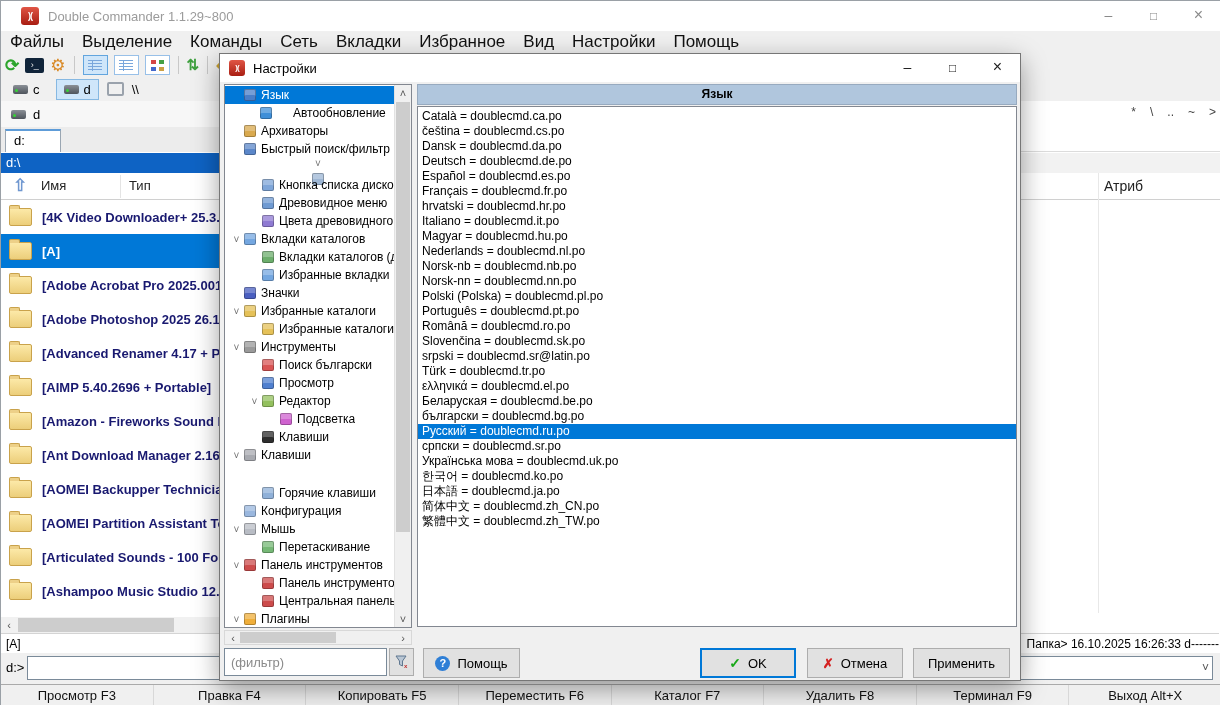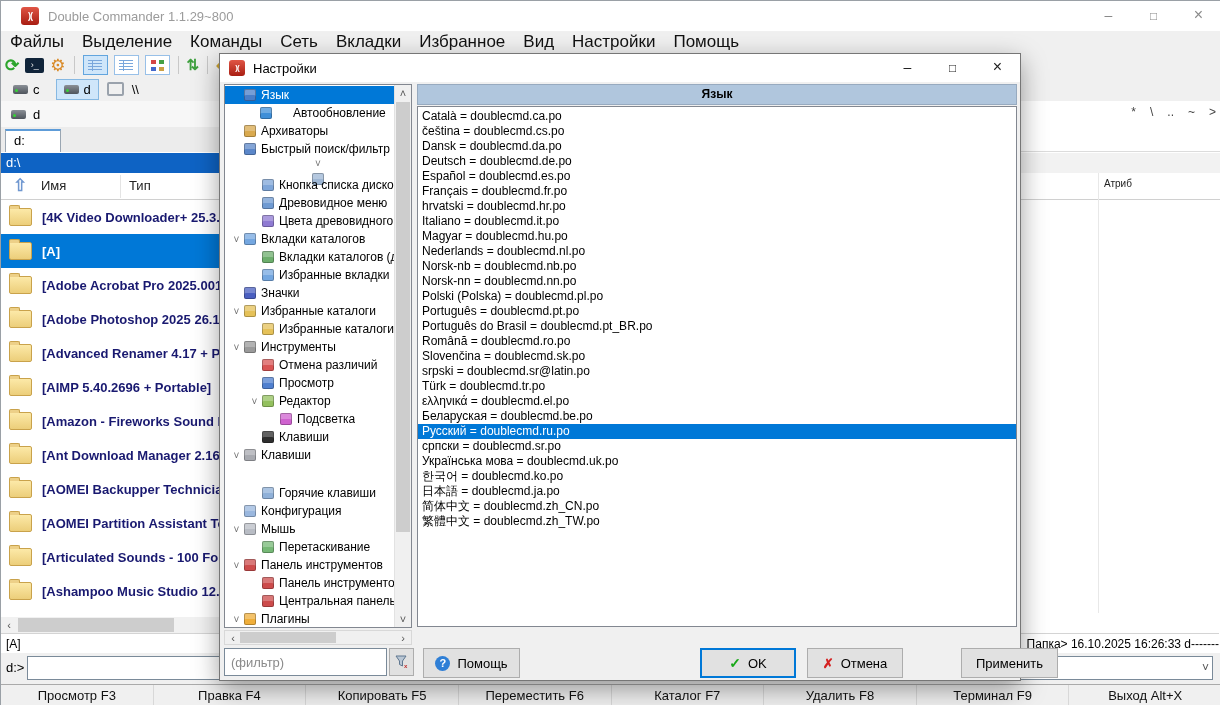--- a/index.html
+++ b/index.html
@@ -67,21 +67,21 @@
   .sb-arrow.l::before{content:"‹";} .sb-arrow.r::before{content:"›";}
   .sb-arrow.u::before{content:"˄";} .sb-arrow.d::before{content:"˅";}
   .sb-thumb{position:absolute;background:#cdcdcd;}
   #status-left{left:0;top:632px;width:610px;height:20px;border-top:1px solid #d4d4d4;font-size:12px;line-height:20px;padding-left:5px;box-sizing:border-box;background:#fff;}
   
   #nav-buttons{left:1095px;top:104px;width:120px;height:20px;display:flex;justify-content:flex-end;gap:14px;}
   .navbtn{font-size:12px;color:#444;}
   #line-right{left:1020px;top:150px;width:200px;height:1px;background:#dcdcdc;}
   #pathbar-right{left:610px;top:152px;width:610px;height:20px;background:#f2f2f2;}
   #cols-right{left:610px;top:172px;width:610px;height:27px;background:#fff;border-bottom:1px solid #d0d0d0;box-sizing:border-box;}
-  #attr-col{position:absolute;left:493px;top:5px;font-size:10px;color:#222;}
+  #attr-col{position:absolute;left:493px;top:5px;font-size:14px;color:#222;}
   #vline-right{left:1097px;top:172px;width:1px;height:440px;background:#e8e8e8;}
   #status-right{left:610px;top:632px;width:608px;height:20px;border-top:1px solid #d4d4d4;font-size:12px;line-height:20px;text-align:right;white-space:nowrap;overflow:hidden;background:#fff;}
   
   #cmdrow{left:0;top:652px;width:1220px;height:31px;background:#f0f0f0;}
   #cmd-prompt{position:absolute;left:5px;top:7px;font-size:13px;}
   #cmd-input{position:absolute;left:26px;top:3px;width:1186px;height:24px;border:1px solid #7a8a99;background:#fff;box-sizing:border-box;font-size:13px;padding:0 20px 0 5px;}
   .dd-chev{position:absolute;right:12px;top:8px;color:#555;font-size:12px;}
   .dd-chev::before{content:"˅";}
   
   #fnbar{left:0;top:683px;width:1220px;height:22px;background:#f0f0f0;border-top:1px solid #aaa;display:flex;box-sizing:border-box;}
@@ -114,21 +114,21 @@
   .lrow.sel{background:#0078d7;color:#fff;}
   
   #filter-input{position:absolute;left:4px;top:594px;width:163px;height:28px;border:1px solid #7a8a99;box-sizing:border-box;font-size:13px;padding:0 6px;font-family:"Liberation Sans",sans-serif;}
   #filter-input::placeholder{color:#8a8a8a;opacity:1;}
   #funnel-btn{position:absolute;left:169px;top:594px;width:25px;height:28px;background:#e1e1e1;border:1px solid #adadad;box-sizing:border-box;display:flex;align-items:center;justify-content:center;}
   .dlg-btn{position:absolute;top:594px;height:30px;background:#e1e1e1;border:1px solid #adadad;box-sizing:border-box;
            display:flex;align-items:center;justify-content:center;gap:7px;font-size:13px;}
   #help-btn{left:203px;width:97px;}
   #ok-btn{left:480px;width:96px;border:2px solid #0078d7;}
   #cancel-btn{left:587px;width:96px;}
-  #apply-btn{left:693px;width:97px;margin-left:48px;}
+  #apply-btn{left:693px;width:97px;}
   .help-q{width:15px;height:15px;border-radius:50%;background:#2f7fd6;color:#fff;font-size:11px;font-weight:bold;line-height:15px;text-align:center;}
   .ok-check{color:#18a818;font-weight:bold;font-size:14px;}
   .cancel-x{color:#d42020;font-weight:bold;font-size:13px;}
 </style>
 </head>
 <body>
 
 <div id="frame">
 
   <div id="titlebar" class="abs">
@@ -379,21 +379,21 @@
             <span class="tlabel">Избранные каталоги (</span>
           </div>
           <div class="titem" style="padding-left: 4px;">
             <span class="texp open"></span>
             <span class="ticon" style="background: rgb(154, 154, 154);"></span>
             <span class="tlabel">Инструменты</span>
           </div>
           <div class="titem" style="padding-left: 22px;">
             <span class="texp"></span>
             <span class="ticon" style="background: rgb(216, 84, 84);"></span>
-            <span class="tlabel">Отмена различий</span>
+            <span class="tlabel">Поиск български</span>
           </div>
           <div class="titem" style="padding-left: 22px;">
             <span class="texp"></span>
             <span class="ticon" style="background: rgb(79, 127, 207);"></span>
             <span class="tlabel">Просмотр</span>
           </div>
           <div class="titem" style="padding-left: 22px;">
             <span class="texp open"></span>
             <span class="ticon" style="background: rgb(147, 192, 94);"></span>
             <span class="tlabel">Редактор</span>
@@ -480,27 +480,27 @@
         <div class="lrow">Español = doublecmd.es.po</div>
         <div class="lrow">Français = doublecmd.fr.po</div>
         <div class="lrow">hrvatski = doublecmd.hr.po</div>
         <div class="lrow">Italiano = doublecmd.it.po</div>
         <div class="lrow">Magyar = doublecmd.hu.po</div>
         <div class="lrow">Nederlands = doublecmd.nl.po</div>
         <div class="lrow">Norsk-nb = doublecmd.nb.po</div>
         <div class="lrow">Norsk-nn = doublecmd.nn.po</div>
         <div class="lrow">Polski (Polska) = doublecmd.pl.po</div>
         <div class="lrow">Português = doublecmd.pt.po</div>
-        <div class="lrow">Português do Brasil = doublecmd.pt_BR.po</div>
         <div class="lrow">Română = doublecmd.ro.po</div>
         <div class="lrow">Slovenčina = doublecmd.sk.po</div>
         <div class="lrow">srpski = doublecmd.sr@latin.po</div>
         <div class="lrow">Türk = doublecmd.tr.po</div>
         <div class="lrow">ελληνικά = doublecmd.el.po</div>
         <div class="lrow">Беларуская = doublecmd.be.po</div>
+        <div class="lrow">български = doublecmd.bg.po</div>
         <div class="lrow sel">Русский = doublecmd.ru.po</div>
         <div class="lrow">српски = doublecmd.sr.po</div>
         <div class="lrow">Українська мова = doublecmd.uk.po</div>
         <div class="lrow">한국어 = doublecmd.ko.po</div>
         <div class="lrow">日本語 = doublecmd.ja.po</div>
         <div class="lrow">简体中文 = doublecmd.zh_CN.po</div>
         <div class="lrow">繁體中文 = doublecmd.zh_TW.po</div>
       </div>
 
     <input id="filter-input" type="text" placeholder="(фильтр)" style="">

